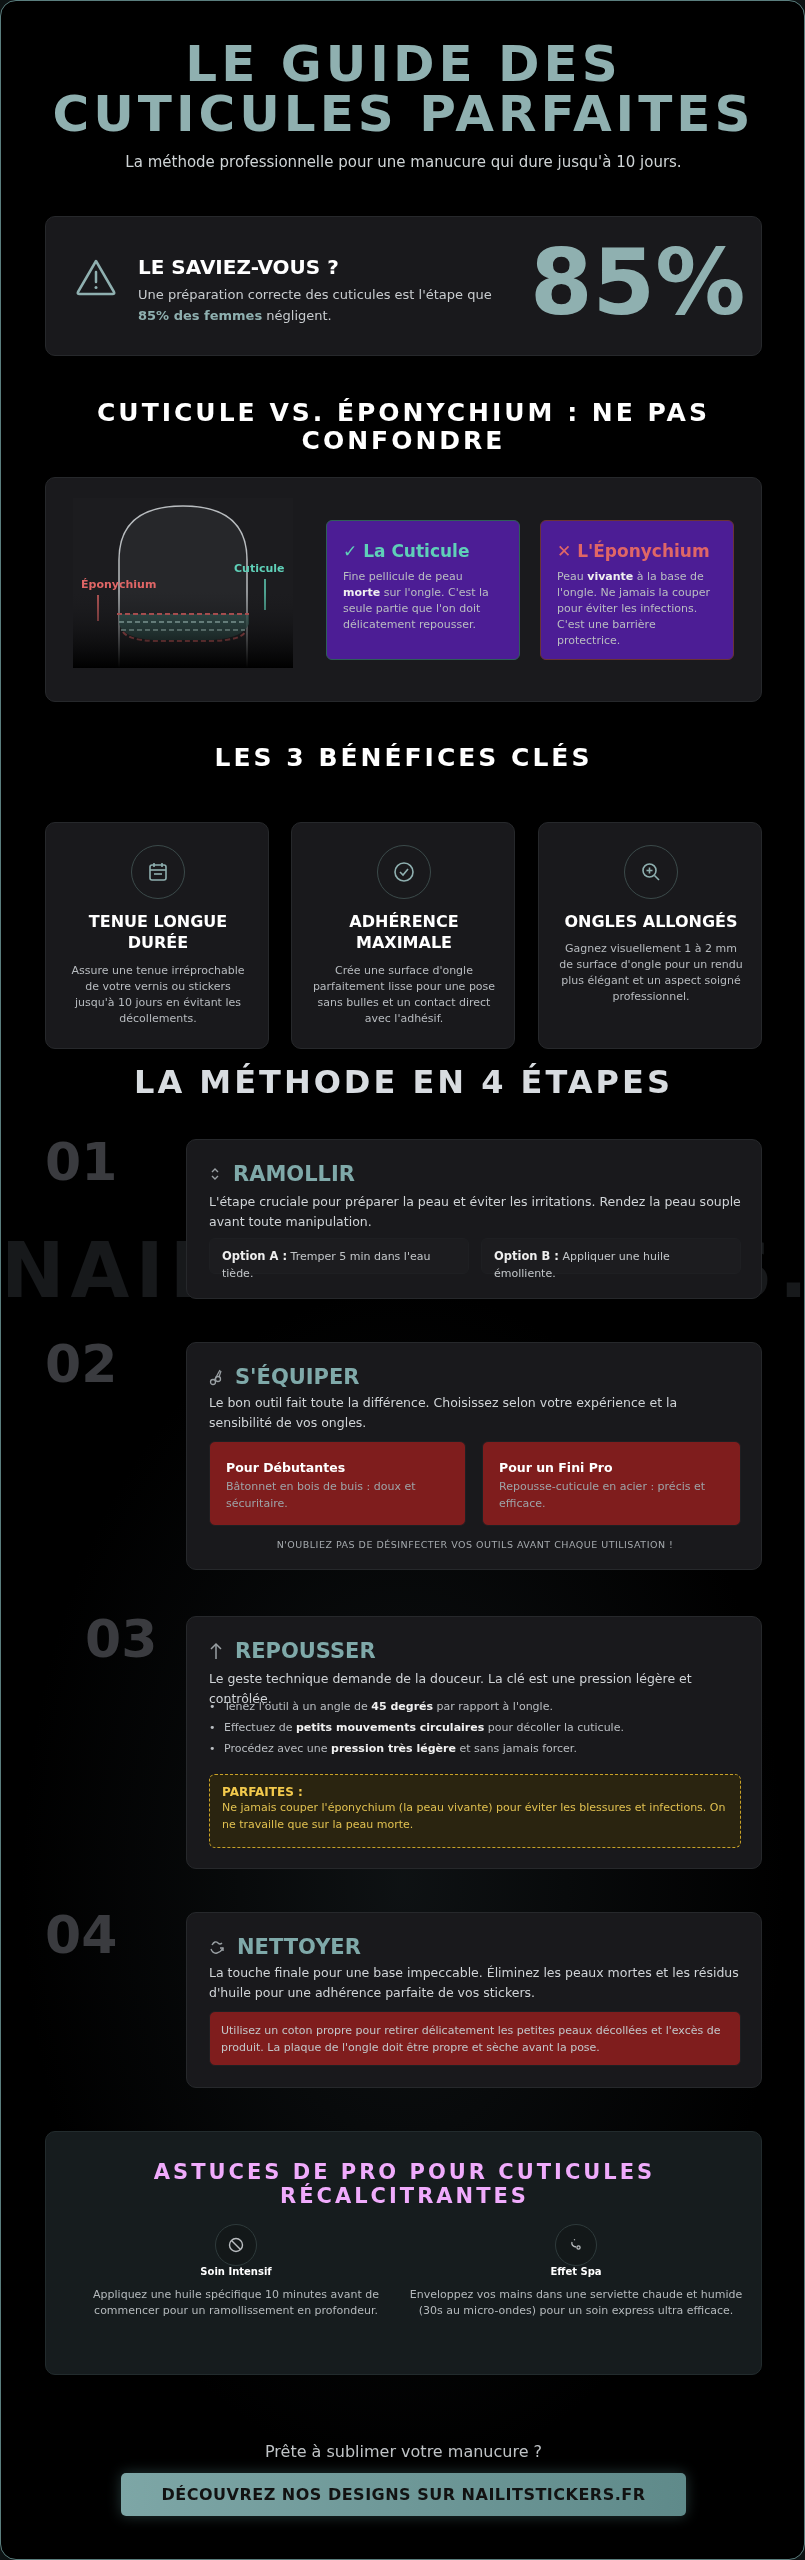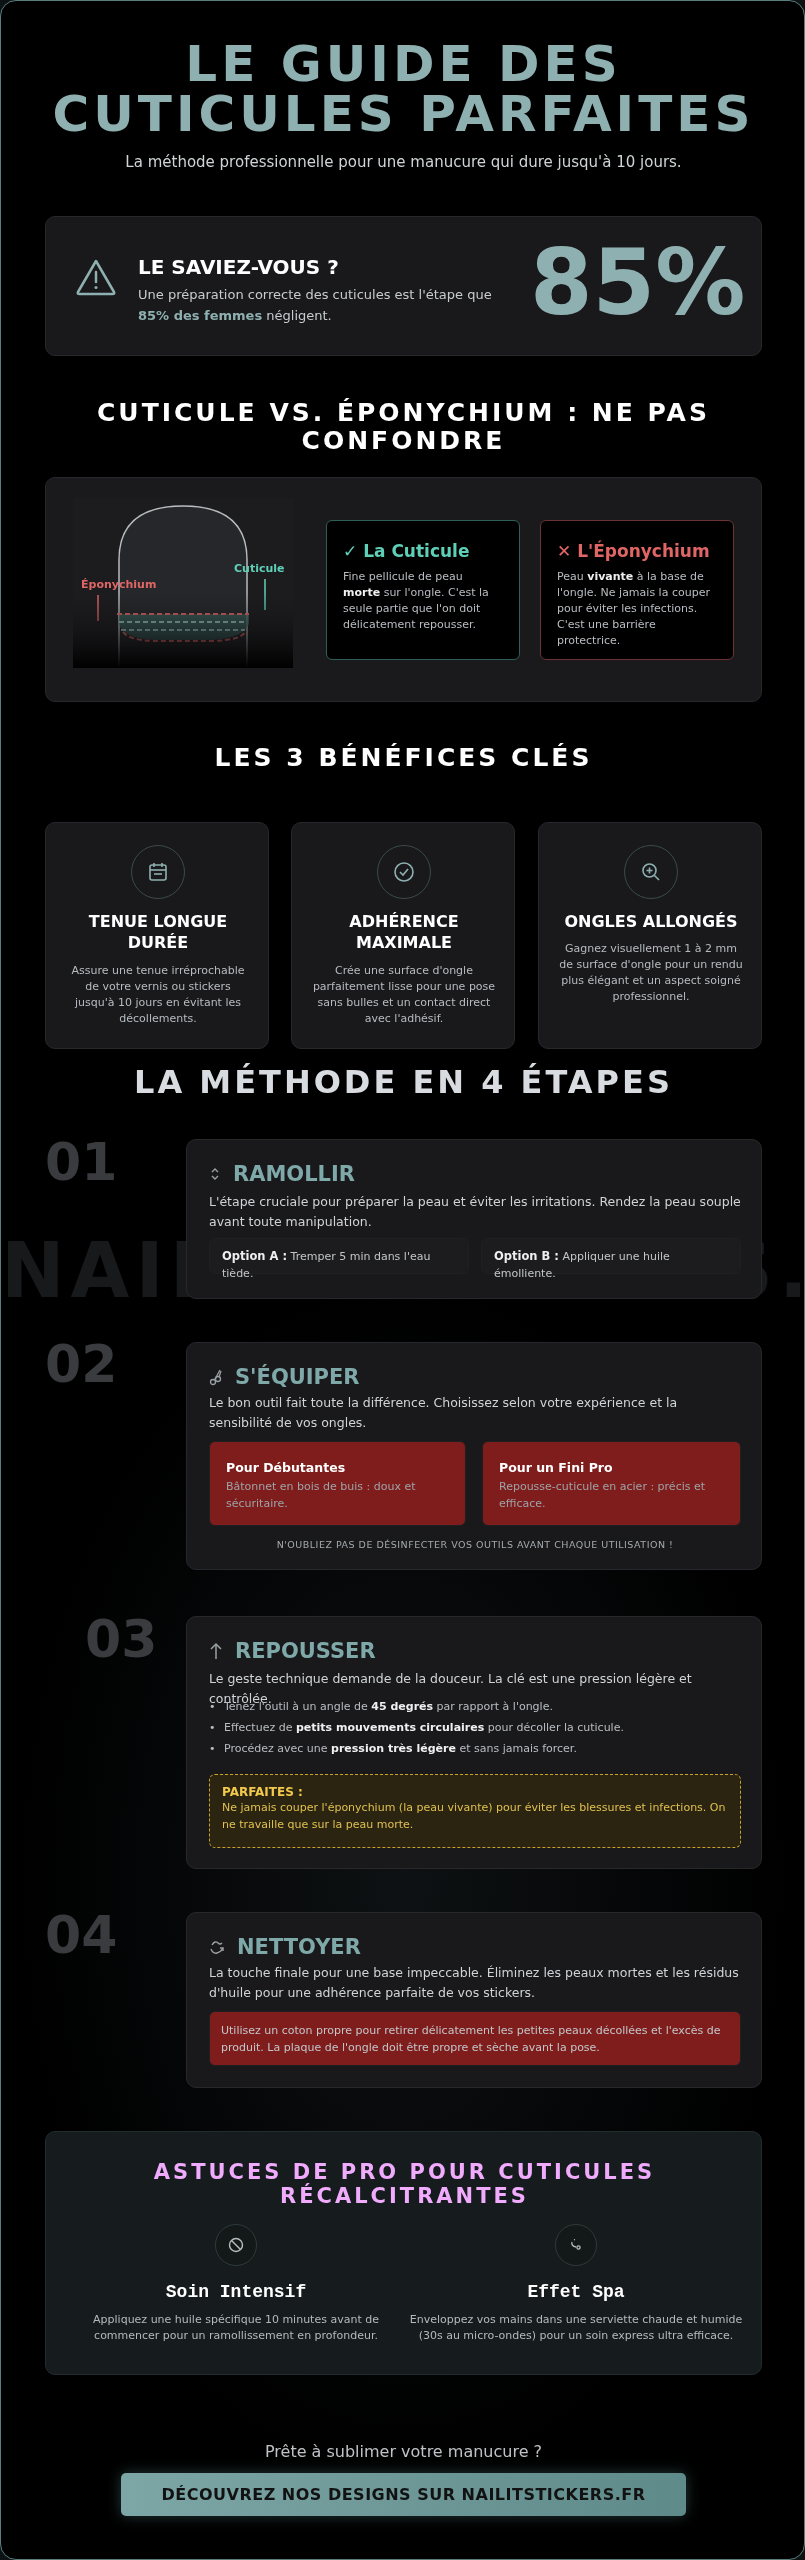--- a/index.html
+++ b/index.html
@@ -47,21 +47,21 @@
 
   .section-title {
     position: absolute; left: 0; width: 805px; text-align: center;
     font-weight: bold; font-size: 25px; letter-spacing: 3px; color: #fff; line-height: 28px;
   }
 
   
   .compare { left: 44px; top: 476px; width: 717px; height: 225px; background: #1a1a1d; }
   .diagram { position: absolute; left: 27px; top: 20px; width: 220px; height: 170px; }
   .cmp-box {
-    position: absolute; top: 42px; width: 194px; height: 140px; border-radius: 6px; background: #000000;
+    position: absolute; top: 42px; width: 194px; height: 140px; border-radius: 6px; background: #4c1d95;
     padding: 20px 16px;
   }
   .cmp-good { left: 280px; border: 1px solid #2f5f58; }
   .cmp-bad { left: 494px; border: 1px solid #6b3334; }
   .cmp-head { font-size: 17px; font-weight: bold; margin-bottom: 8px; }
   .cmp-good .cmp-head { color: #5fd0b8; }
   .cmp-bad .cmp-head { color: #e06666; }
   .cmp-text { font-size: 11px; line-height: 16px; color: #b9bdc1; }
   .cmp-text b { color: #f0f0f0; }
 
@@ -98,21 +98,21 @@
     border: 1.5px dashed #c9a227; border-radius: 6px; background: #2a2410; padding: 10px 12px;
   }
   .attention .a-title { font-size: 12px; font-weight: bold; color: #f2c94c; }
   .attention .a-text { font-size: 11px; line-height: 17px; color: #e0c050; }
 
   
   .tips { left: 44px; top: 2130px; width: 717px; height: 244px; background: #161c1e; border-color: #222b2d; }
   .tips-title { position: absolute; left: 0; top: 28px; width: 717px; text-align: center; font-size: 21px; font-weight: bold; letter-spacing: 3px; color: #f0abfc; line-height: 24px; }
   .tip { position: absolute; top: 92px; width: 340px; text-align: center; }
   .tip .circ { width: 42px; height: 42px; border-radius: 50%; border: 1px solid #2e3a3b; background: #131819; margin: 0 auto; display: flex; align-items: center; justify-content: center; }
-  .tip .t-title { margin-top: 16px; font-size: 18px; font-weight: bold; color: #fff; font-family: Liberation Mono, monospace; }
+  .tip .t-title { font-size: 10px; font-weight: bold; color: #fff; }
   .tip .t-text { margin-top: 10px; font-size: 11px; line-height: 16px; color: #b4b9bc; }
 
   
   .cta-q { position: absolute; left: 0; top: 2441px; width: 805px; text-align: center; font-size: 16px; color: #bfc3c6; }
   .cta-btn {
     position: absolute; left: 120px; top: 2472px; width: 565px; height: 43px; border-radius: 5px;
     background: linear-gradient(90deg, #7da6a6, #5f8a8a); display: flex; align-items: center; justify-content: center;
     box-shadow: 0 0 14px rgba(110,160,160,0.35);
     font-size: 16px; font-weight: bold; color: #121212; letter-spacing: 0.5px;
   }

